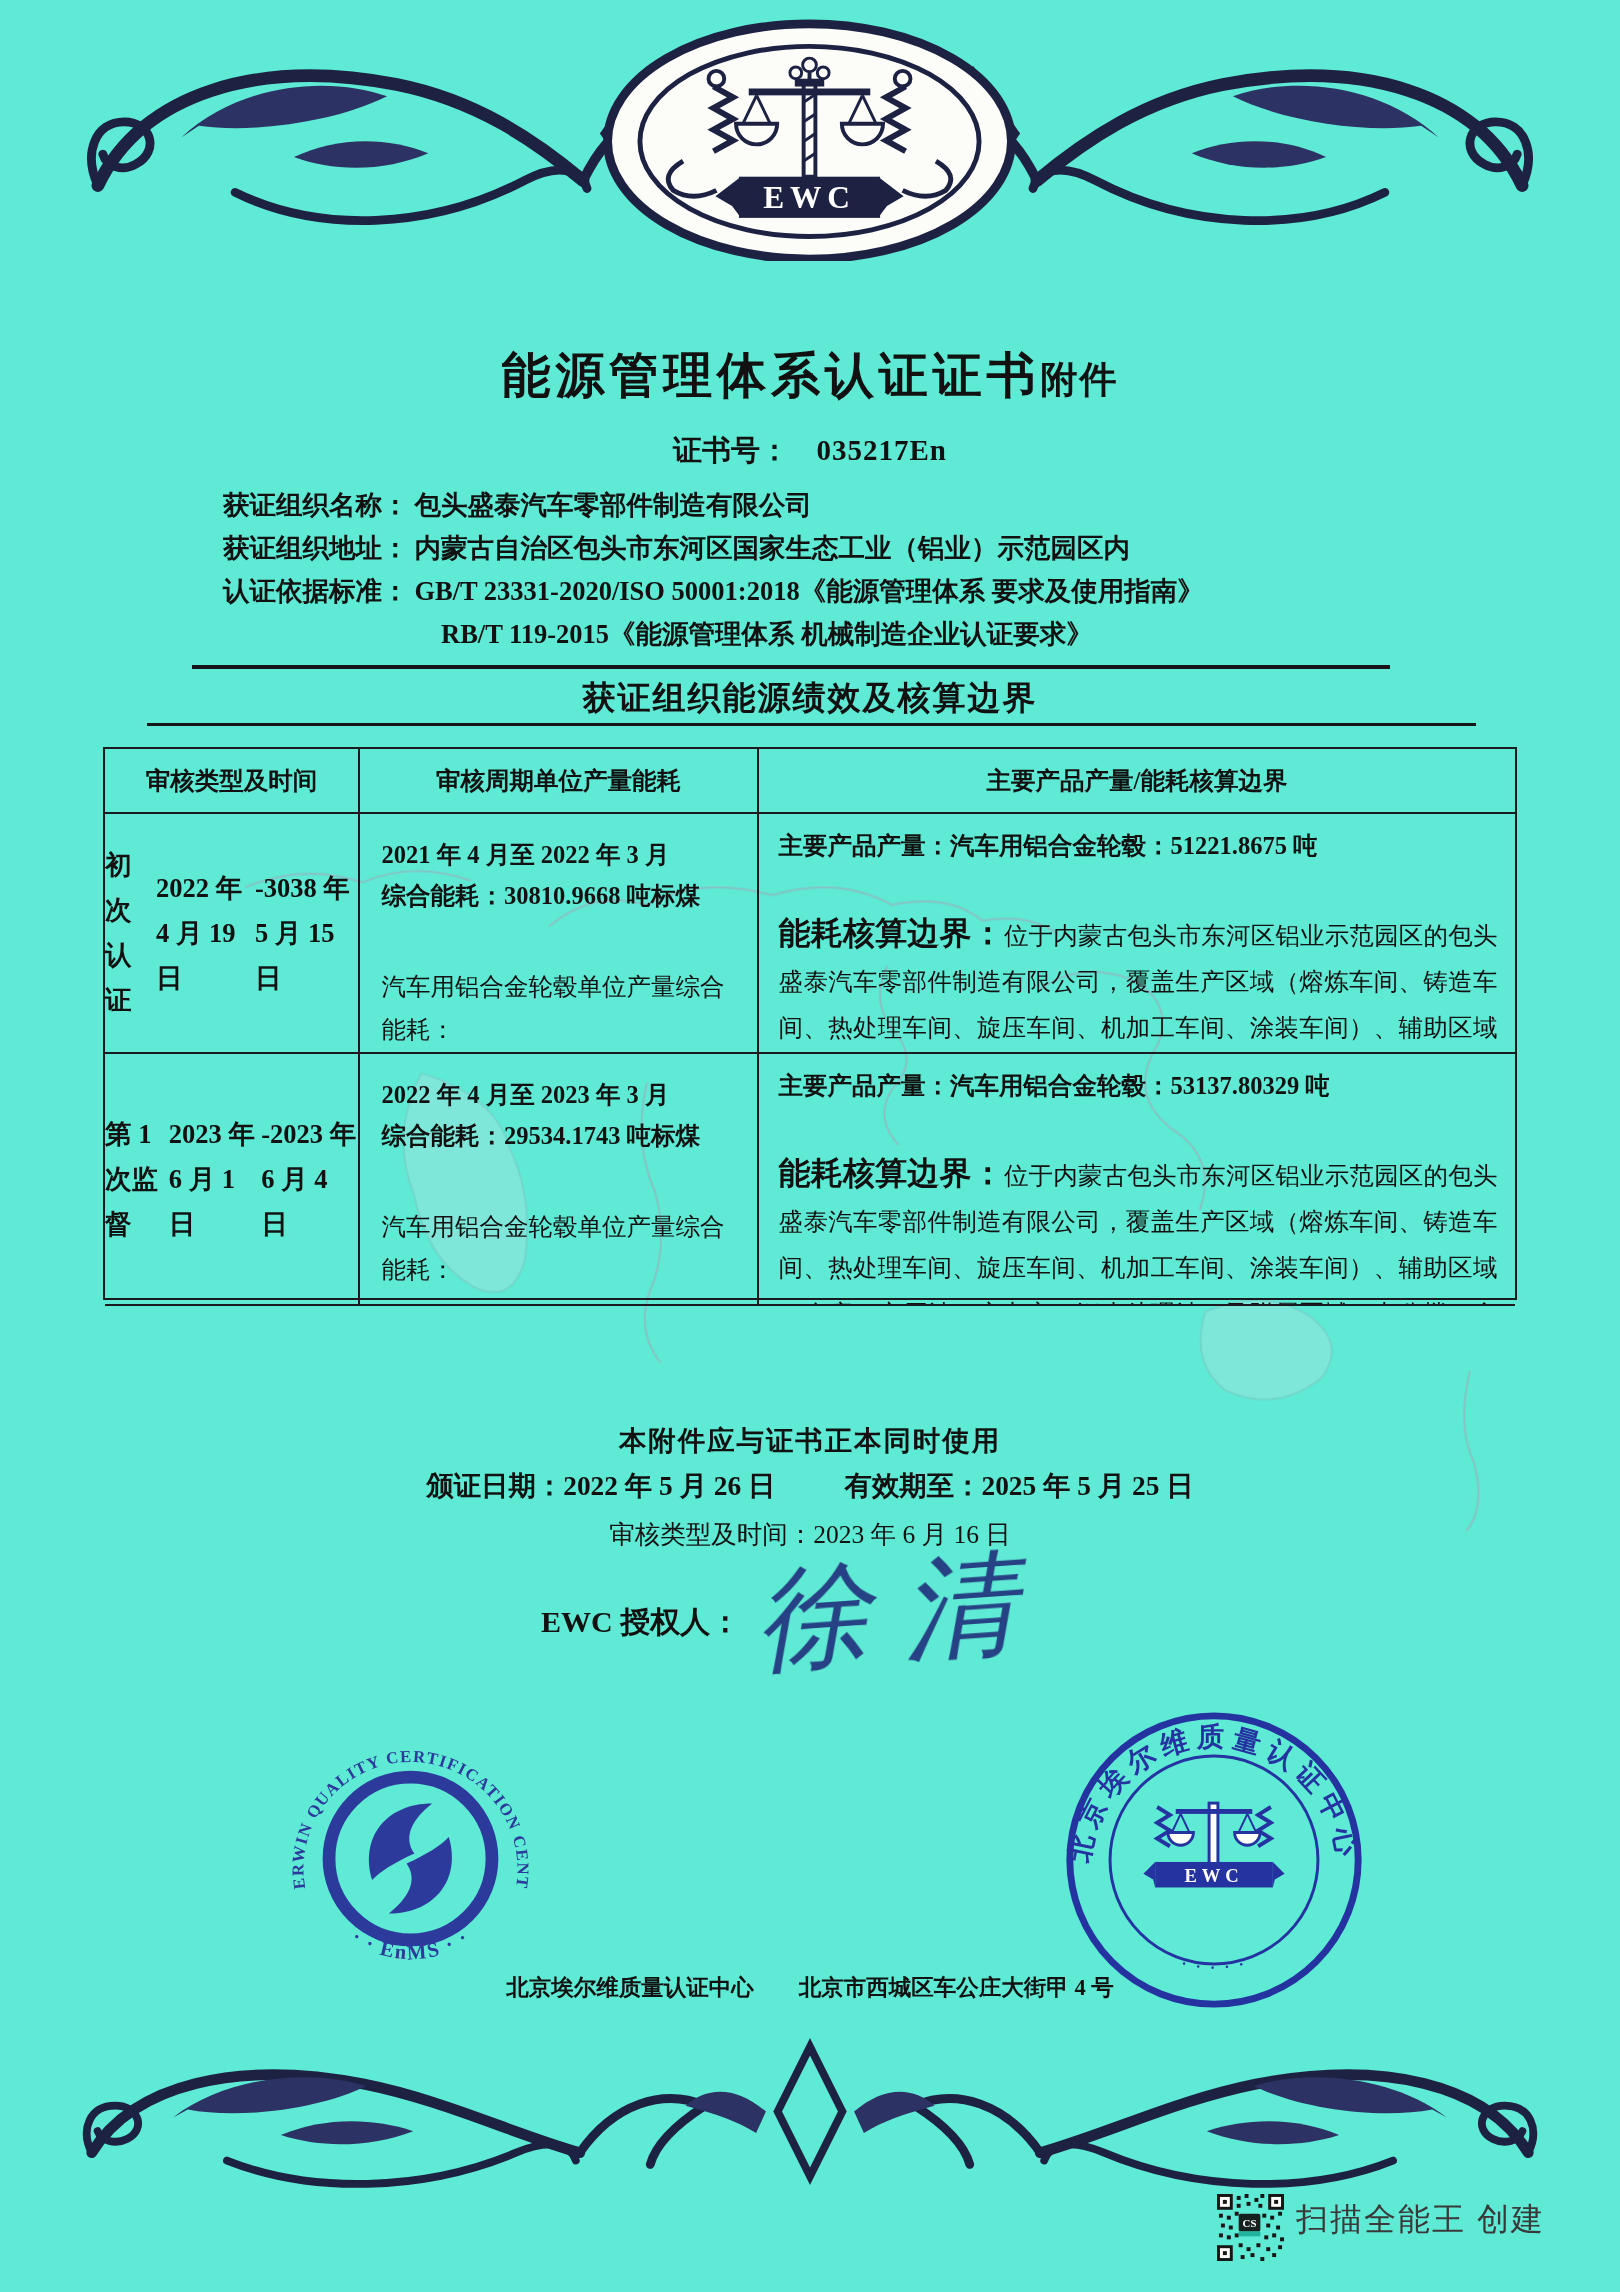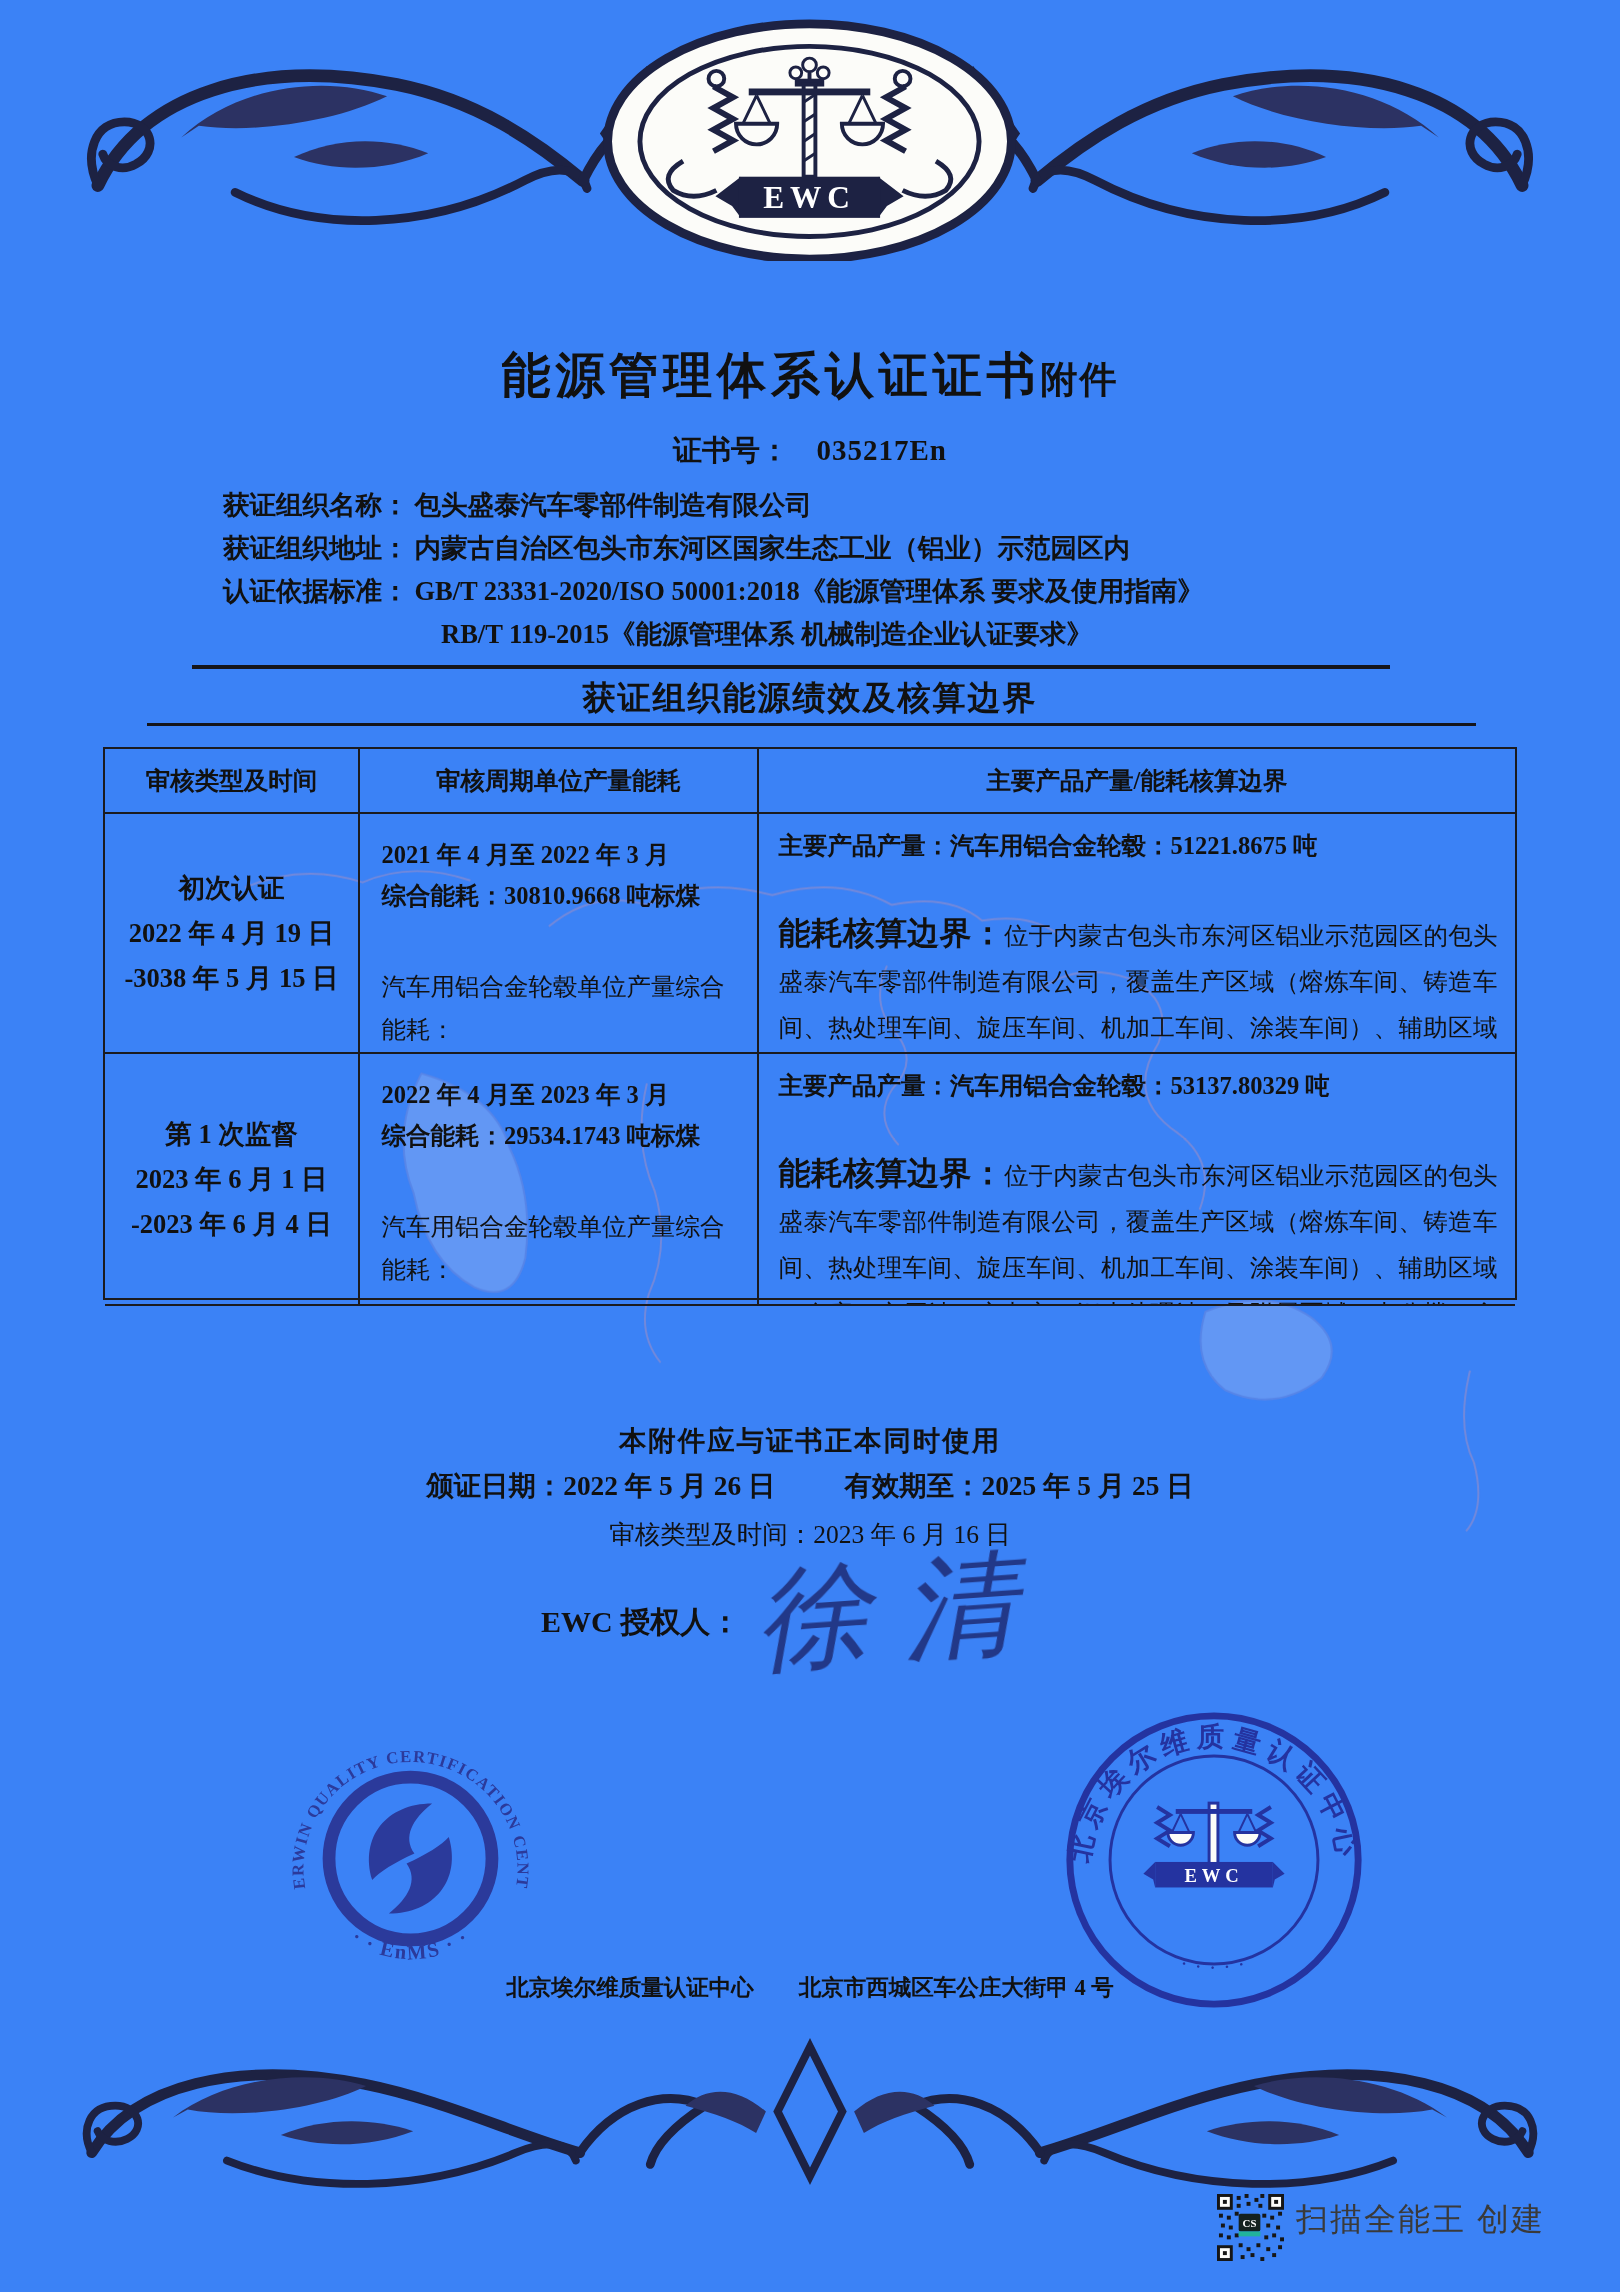--- a/index.html
+++ b/index.html
@@ -1,16 +1,16 @@
 <!DOCTYPE html>
 <html><head>
 <meta charset="utf-8">
 <style>
   html,body{margin:0;padding:0;background:#fcfcf9;}
-  .page{position:relative;width:1620px;height:2293px;background:#3b82f6;overflow:hidden;
+  .page{position:relative;width:1620px;height:2293px;background:#5eead4;overflow:hidden;
         font-family:"Liberation Serif","DejaVu Serif",serif;color:#111;}
   .abs{position:absolute;}
   .center{left:0;width:100%;text-align:center;}
 
   .doc-title{top:343px;font-size:49px;font-weight:700;letter-spacing:4.9px;}
   .doc-title .suffix{font-size:37px;letter-spacing:2px;}
   .cert-line{top:431px;font-size:29px;font-weight:700;}
   .cert-line .num{margin-left:27.4px;letter-spacing:1px;}
 
   .info{left:223px;top:484px;width:1255px;font-size:26.5px;font-weight:700;}
@@ -23,21 +23,21 @@
   .rule-b{left:147px;top:723px;width:1329px;height:2.9px;background:#15151a;}
 
   .cert-table{left:103px;top:747px;width:1414px;height:553px;border:2.9px solid #1b1b1f;
       display:grid;grid-template-columns:255px 399px 1fr;grid-template-rows:65px 240px 252px 1fr;
       background:transparent;box-sizing:border-box;}
   .cell{border-right:2px solid #1b1b1f;border-bottom:2px solid #1b1b1f;box-sizing:border-box;
         font-size:24.5px;overflow:hidden;}
   .cell.last-col{border-right:none;}
   .cell.last-row{border-bottom:none;}
   .th{display:flex;align-items:center;justify-content:center;font-weight:700;}
-  .type-cell{display:flex;flex-direction:column;align-items:center;justify-content:center;
+  .type-cell{display:flex;flex-direction:row;align-items:center;justify-content:center;
         font-weight:700;line-height:45px;font-size:26.5px;}
   .energy-cell{padding:19.6px 9.8px 0 21.6px;line-height:41px;}
   .energy-cell .b{font-weight:700;}
   .energy-cell .unit{margin-top:49px;font-weight:400;line-height:43px;}
   .bound-cell{padding:11.8px 17.6px 0 19.6px;}
   .bound-cell .prod{font-weight:700;line-height:39px;white-space:nowrap;}
   .bound-cell .para{margin-top:45px;line-height:46px;text-align:justify;}
   .bound-cell .para .lbl{font-weight:700;font-size:32px;}
 
   .notice{top:1423px;font-size:27.4px;font-weight:700;letter-spacing:2px;}

